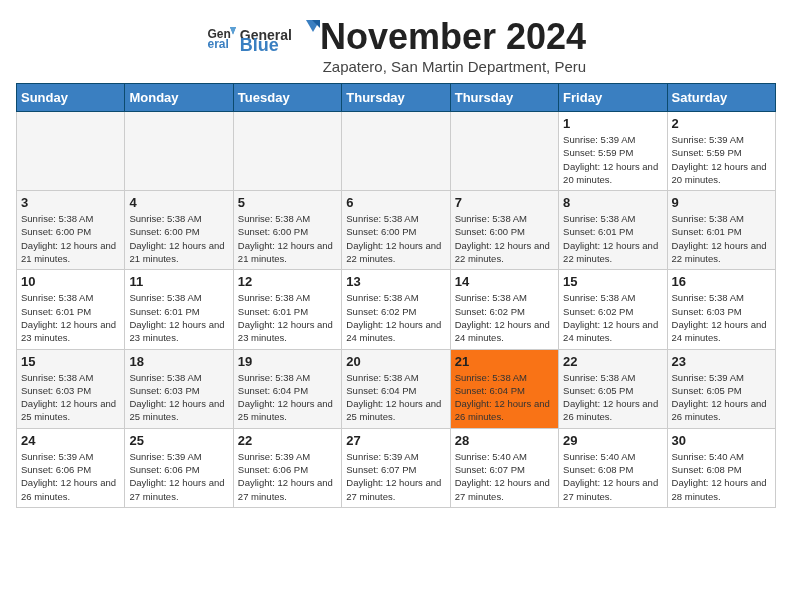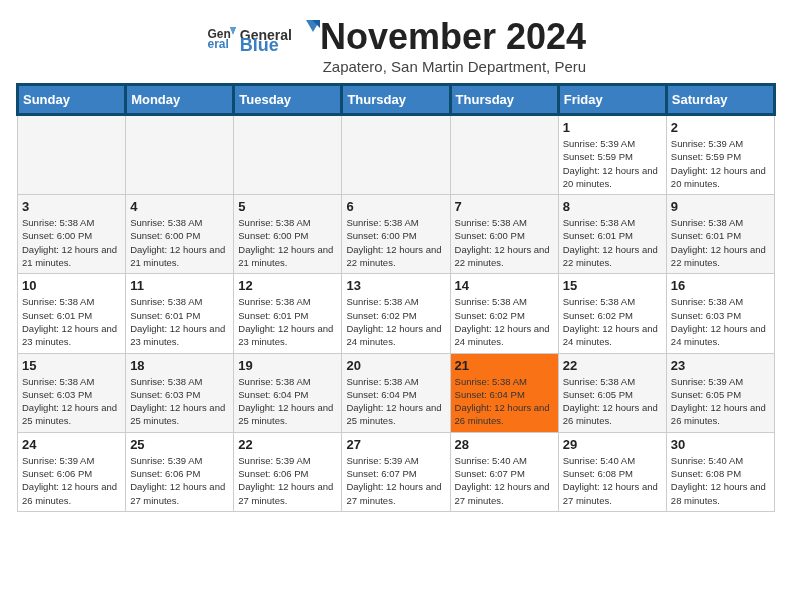--- a/index.html
+++ b/index.html
@@ -34,21 +34,21 @@
       width: 100%;
       border-collapse: collapse;
       border: 1px solid #ccc;
     }
     .calendar th {
       background-color: #3a7fc1;
       color: #fff;
       font-size: 13px;
       padding: 6px 4px;
       text-align: left;
-      border: 3px solid #0c4a6e;
+      border: 1px solid #0c4a6e;
     }
     .calendar td {
       vertical-align: top;
       border: 1px solid #ccc;
       padding: 4px;
       font-size: 10px;
       color: #222;
       width: 108px;
       min-height: 80px;
       background: #fff;

